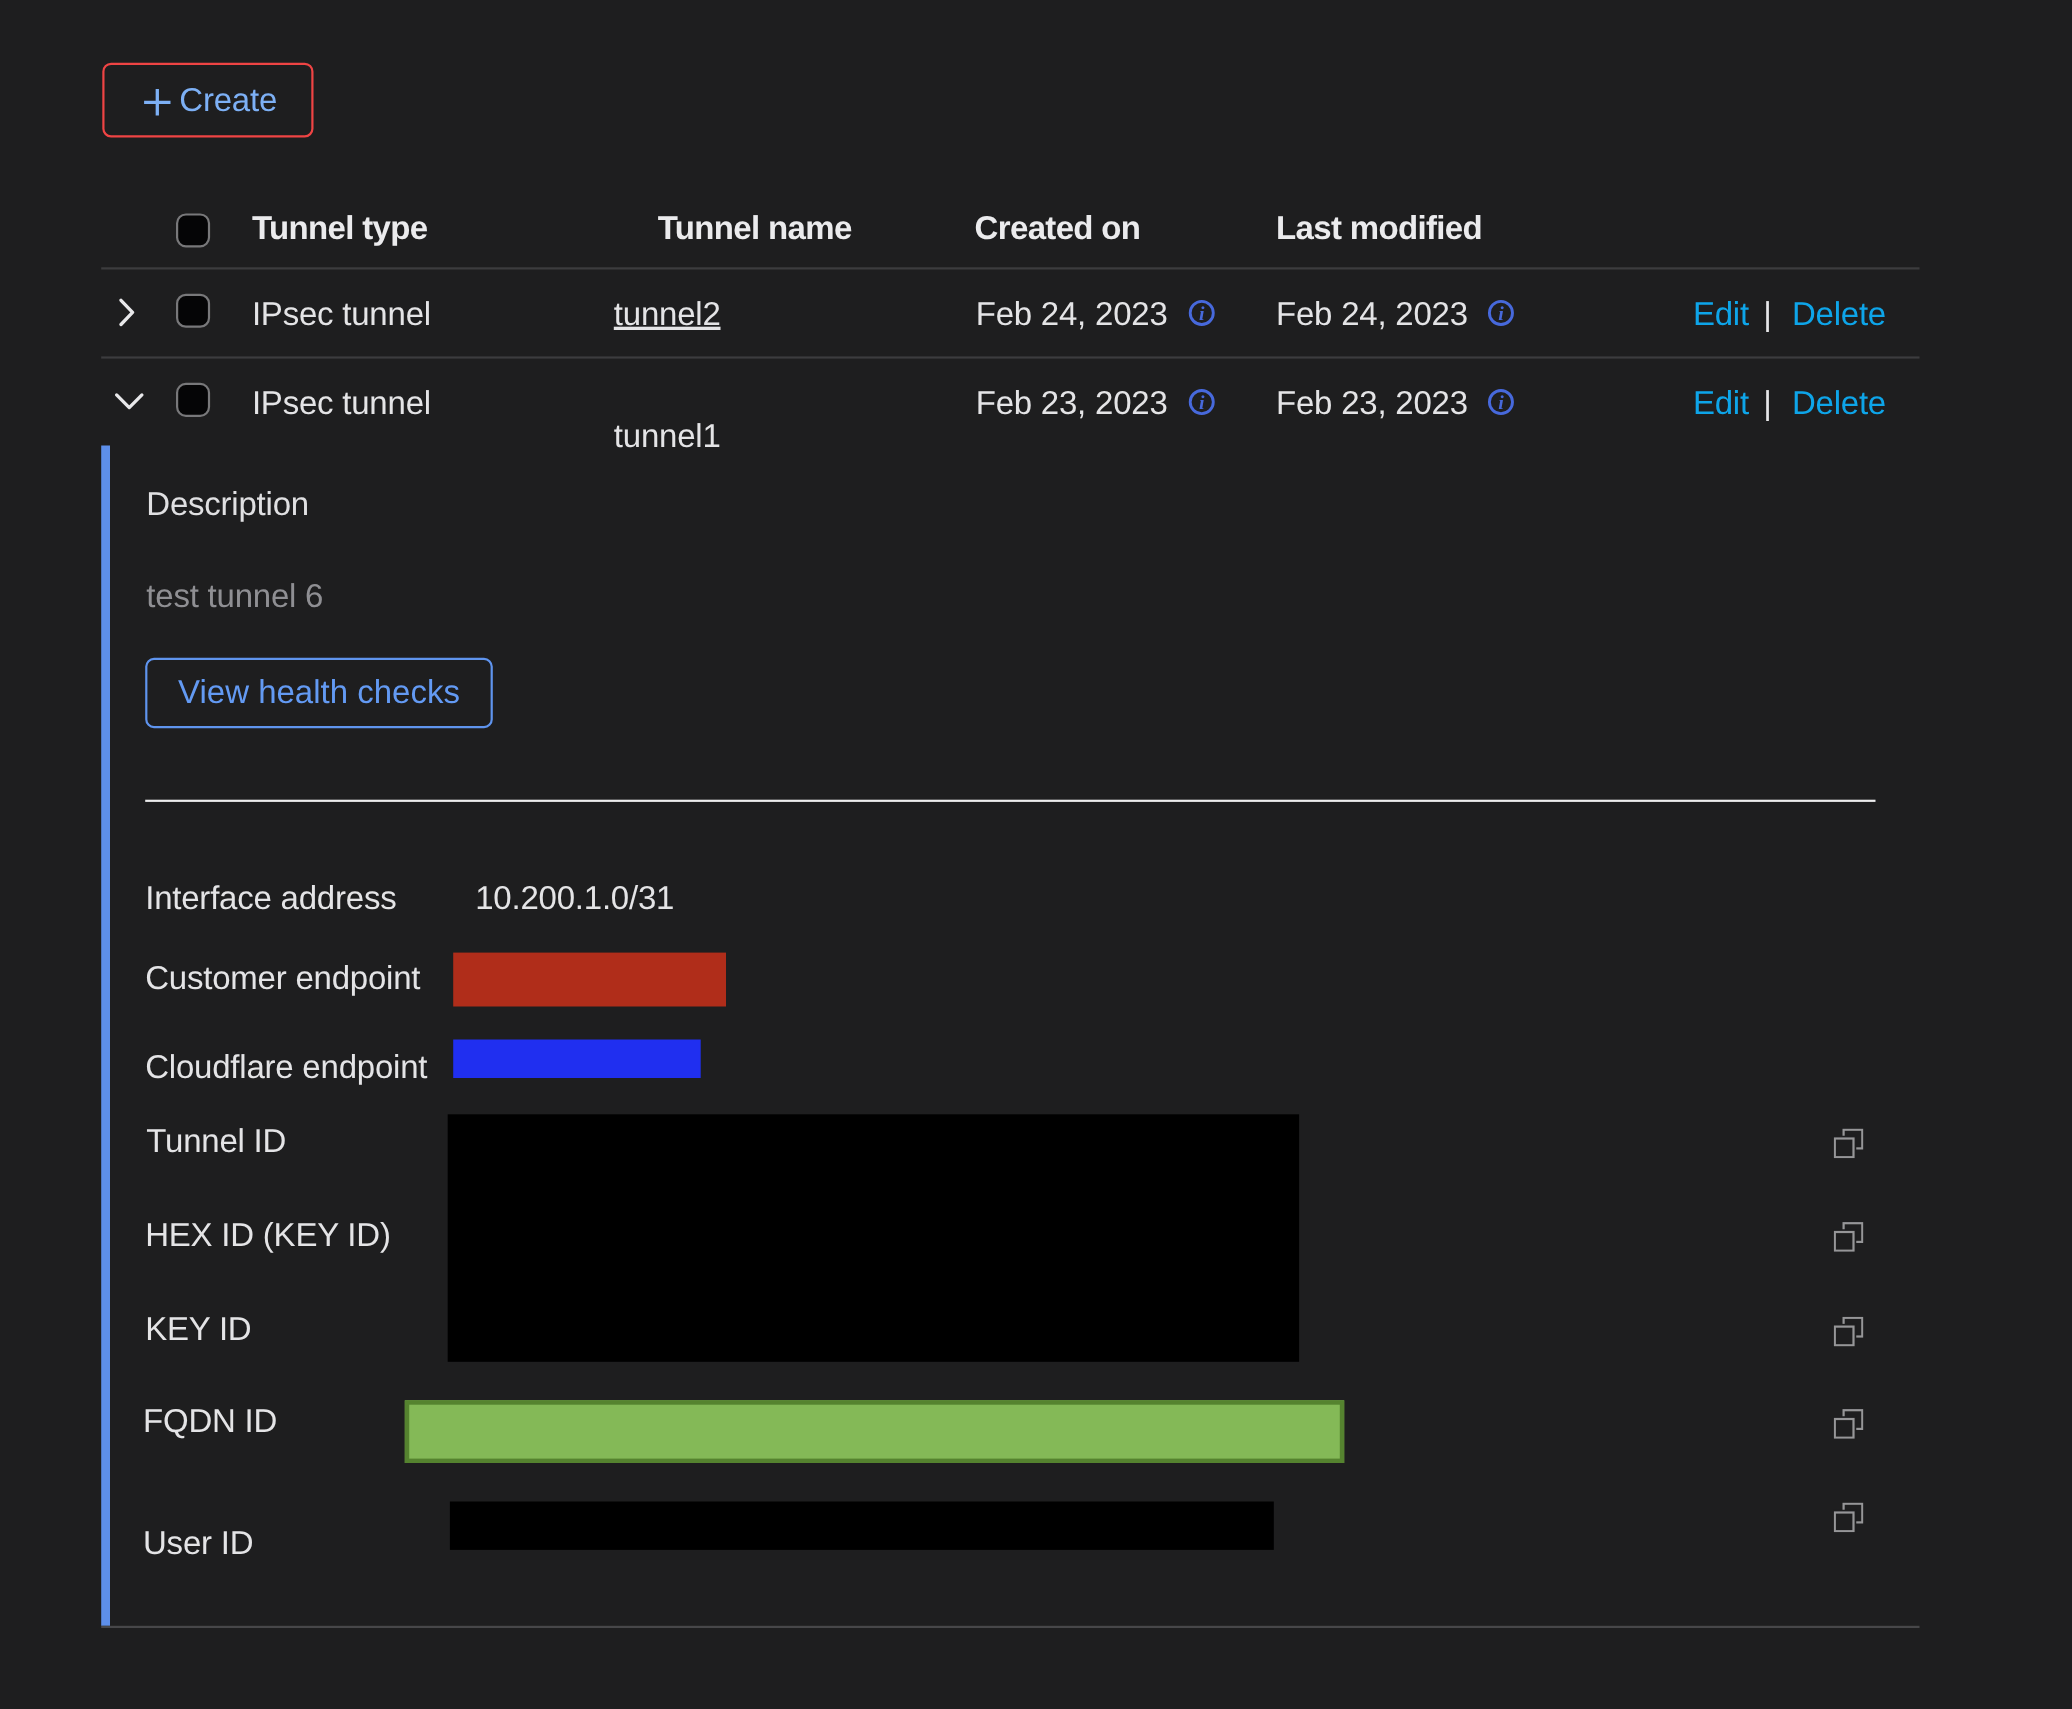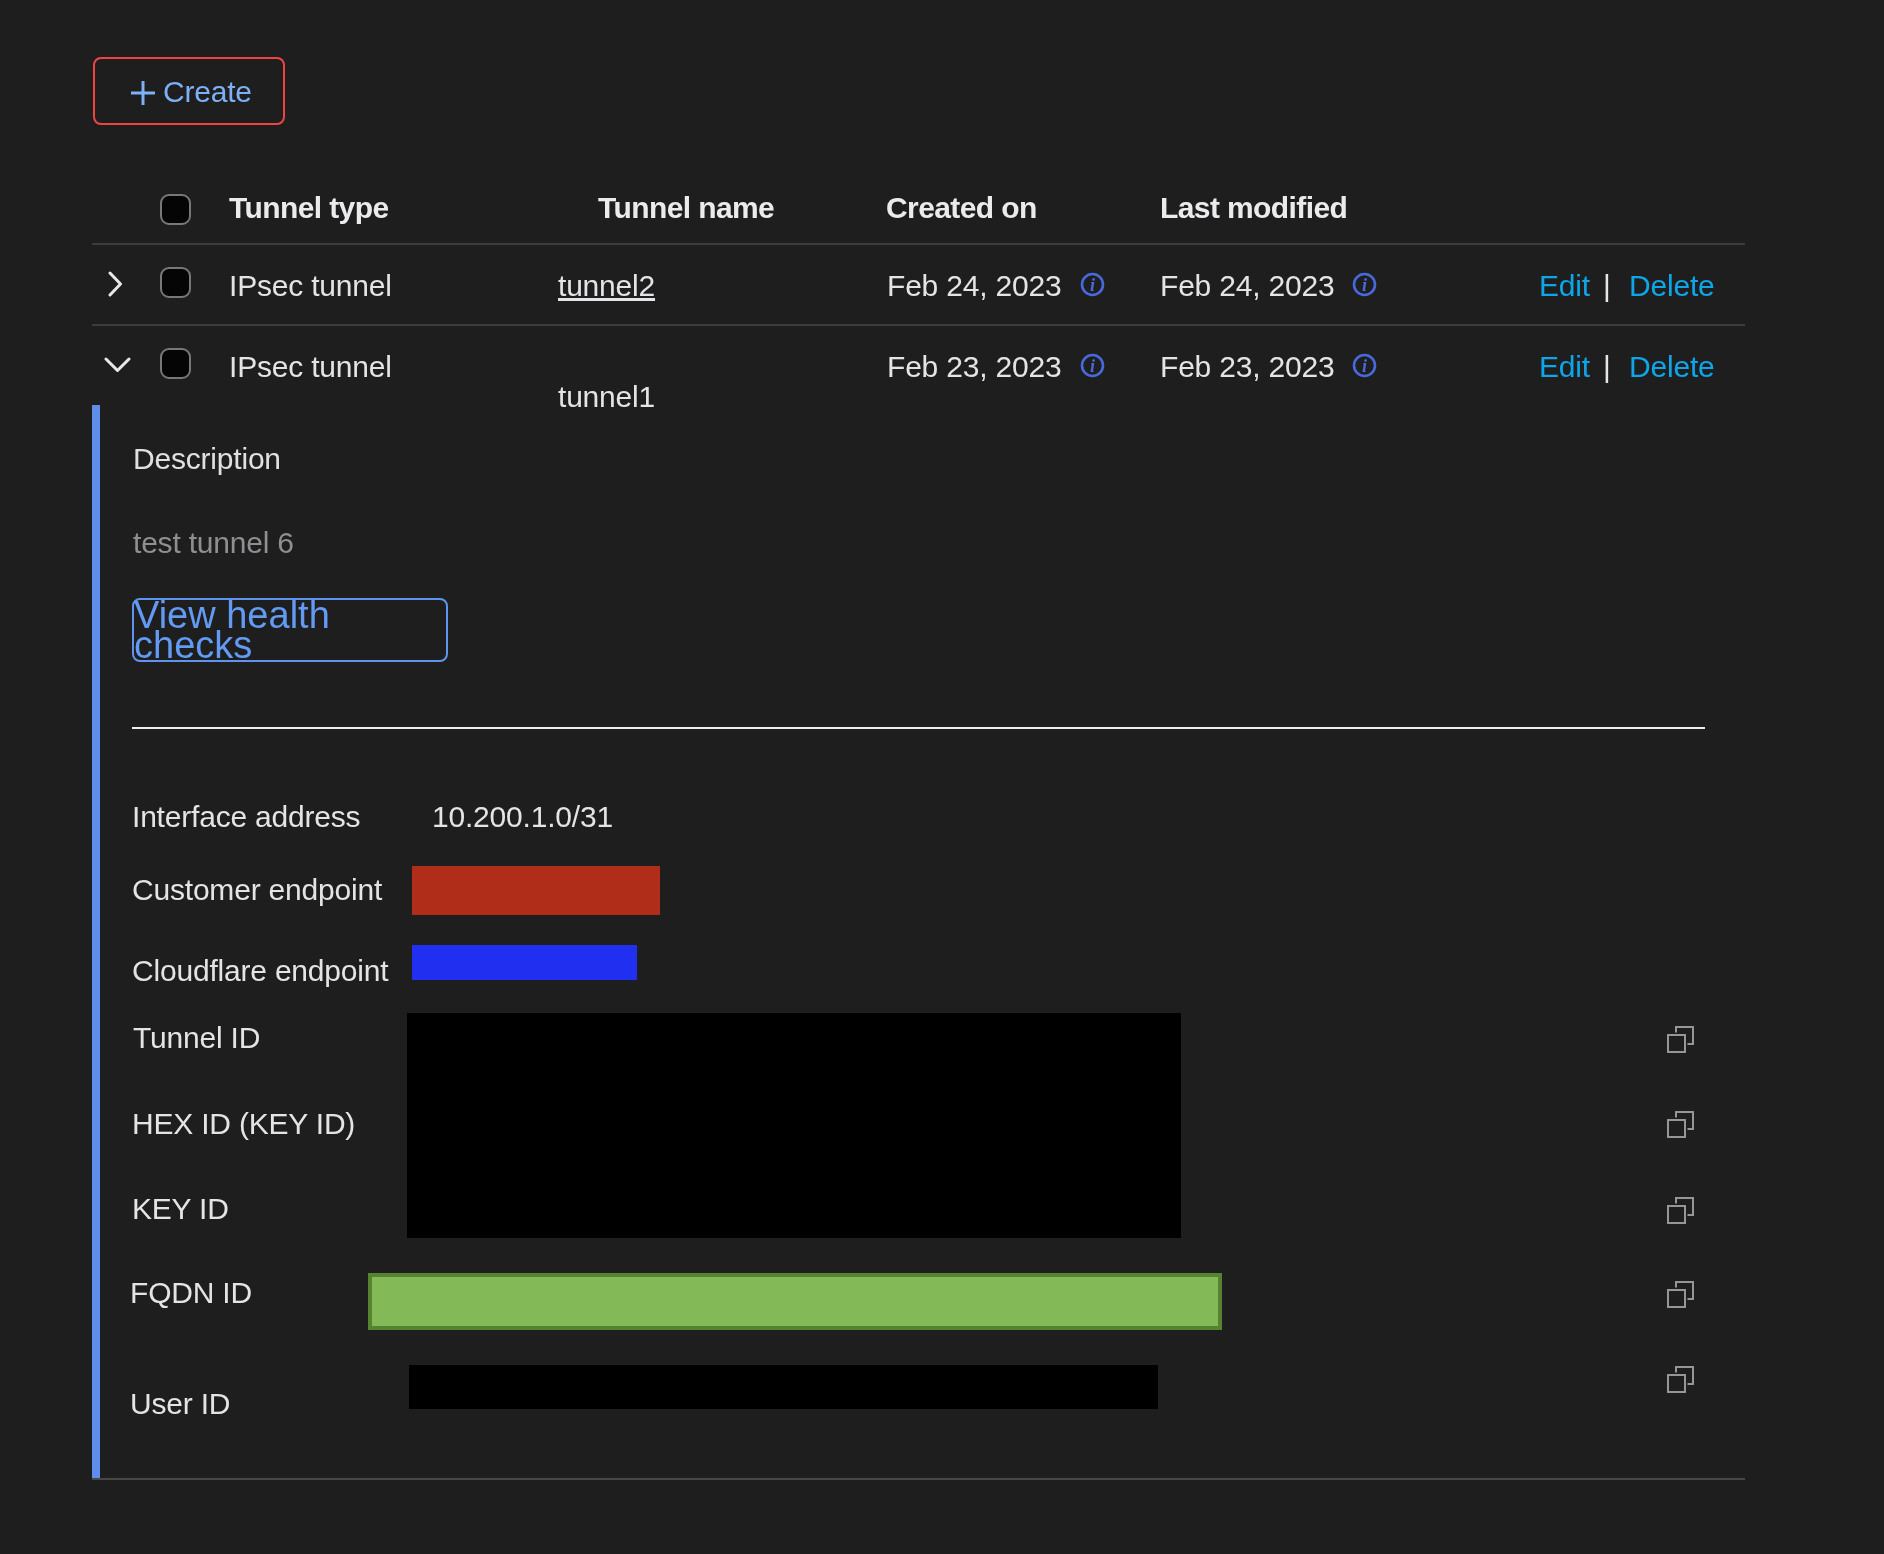--- a/index.html
+++ b/index.html
@@ -70,21 +70,21 @@
   <div class="txt link" style="left:1539px;top:352px;">Edit</div>
   <div class="txt" style="left:1603px;top:352px;color:#e6e6e8;">|</div>
   <div class="txt link" style="left:1629px;top:352px;">Delete</div>
 
   <div class="abs" style="left:92px;top:405px;width:8px;height:1073px;background:#5d8fea;"></div>
 
   <div class="txt" style="left:133px;top:444px;color:#e0e0e2;">Description</div>
   <div class="txt" style="left:133px;top:528px;color:#8f8f93;">test tunnel 6</div>
 
   <div class="abs" style="left:132px;top:598px;width:316px;height:64px;box-sizing:border-box;border:2px solid #5f94ee;border-radius:8px;display:flex;align-items:center;justify-content:center;">
-    <span style="font-size:38px;line-height:30px;color:#639af3;">View health checks</span>
+    <span style="font-size:30px;line-height:30px;color:#639af3;">View health checks</span>
   </div>
 
   <div class="abs" style="left:132px;top:727px;width:1573px;height:2px;background:#ededee;"></div>
 
   <div class="txt" style="left:132px;top:802px;">Interface address</div>
   <div class="txt" style="left:432px;top:802px;">10.200.1.0/31</div>
 
   <div class="txt" style="left:132px;top:875px;">Customer endpoint</div>
   <div class="abs" style="left:412px;top:866px;width:248px;height:49px;background:#b02d1a;"></div>
 

